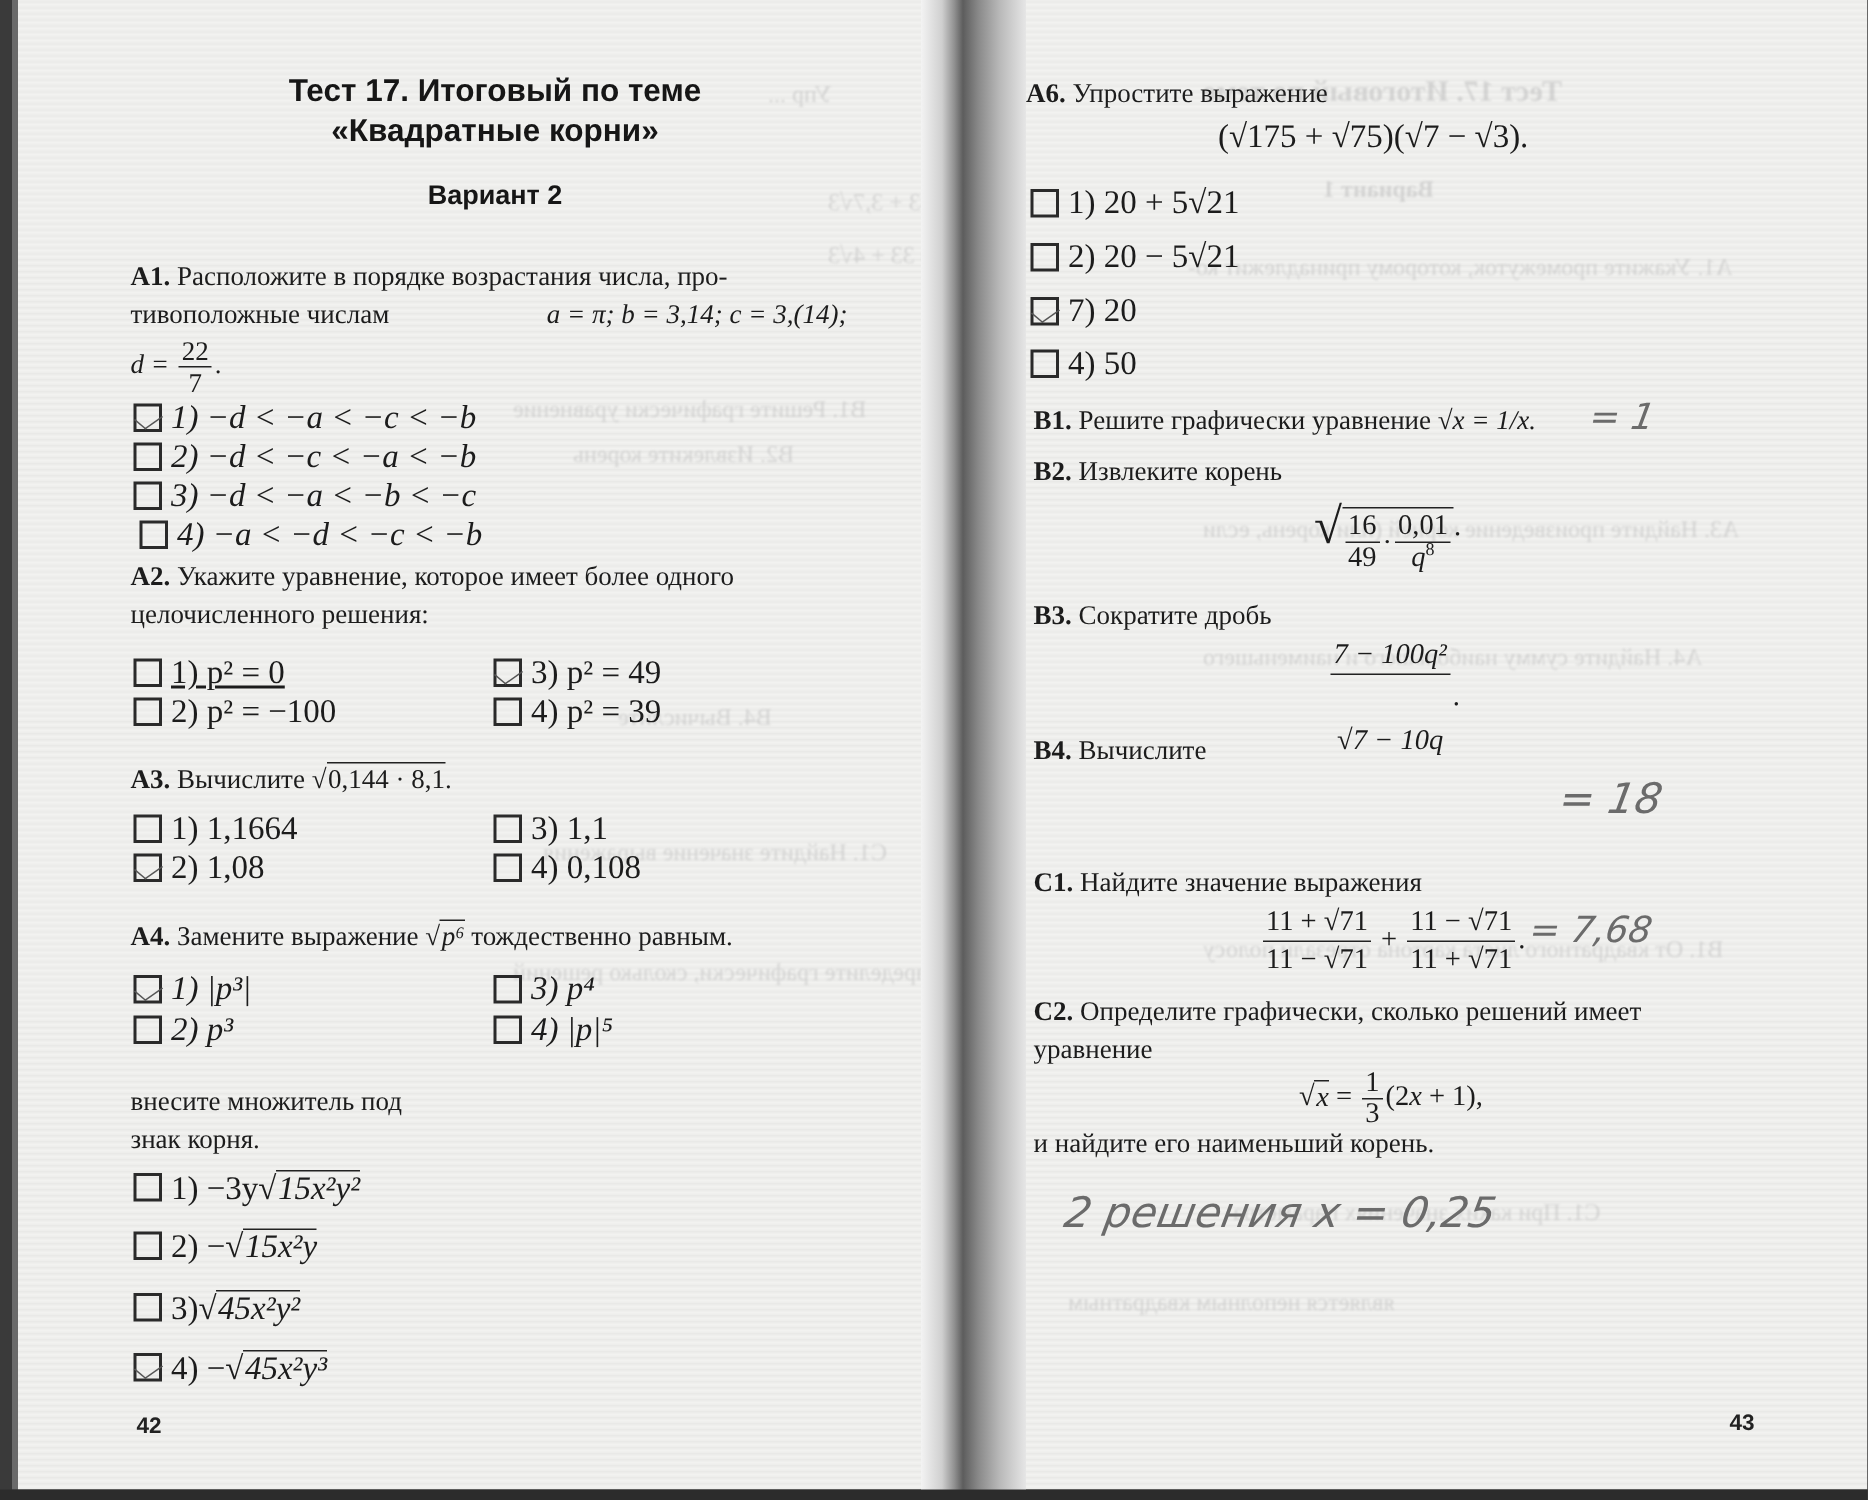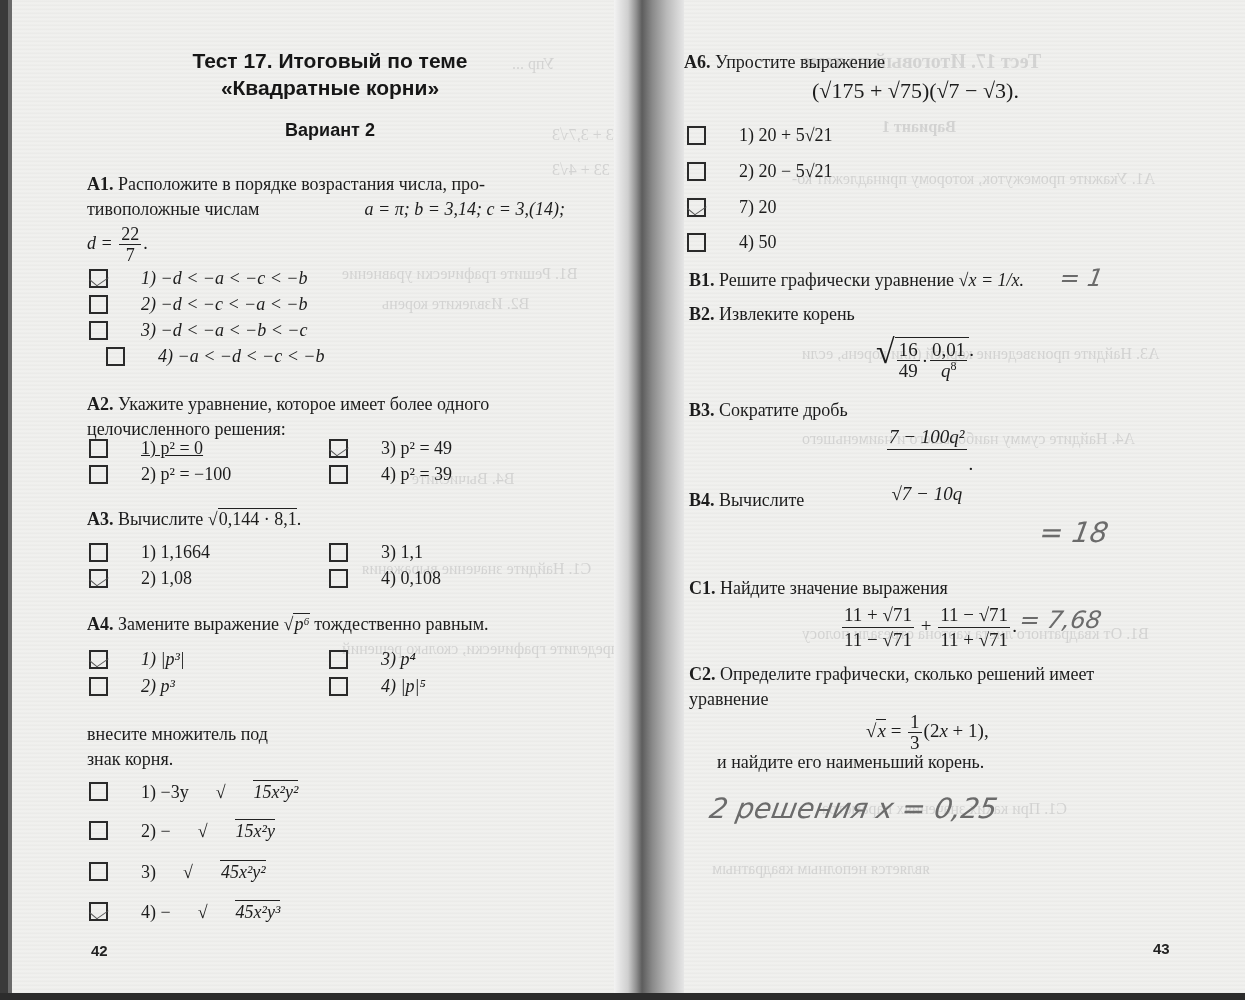--- a/index.html
+++ b/index.html
@@ -33,21 +33,21 @@
     font-size: 21px; text-align: center; line-height: 27px; color: #161616;
   }
   .variant {
     font-family: "Liberation Sans", "DejaVu Sans", sans-serif; font-weight: bold;
     font-size: 18px; text-align: center; color: #161616;
   }
 
   .q { font-size: 18px; line-height: 25px; text-align: justify; }
   .q .num { font-weight: bold; }
 
-  .opt { position: absolute; font-size: 18px; line-height: 22px; display: flex; align-items: center; white-space: nowrap; gap: 27px; }
+  .opt { position: absolute; font-size: 22px; line-height: 22px; display: flex; align-items: center; white-space: nowrap; }
   .cb {
     width: 19px; height: 19px; border: 2px solid #2a2a2a; background: transparent;
     margin-right: 6px; position: relative; flex: none;
   }
   .cb.checked::after {
     content: ""; position: absolute; left: 3px; top: 1px; width: 9px; height: 13px;
     border-right: 1.5px solid #555; border-bottom: 1.5px solid #555;
     transform: rotate(40deg) skewX(-15deg);
   }
   .label { font-weight: normal; }
@@ -121,26 +121,26 @@
       <i class="label">1) −d &lt; −a &lt; −c &lt; −b</i>
     </div>
   <div class="opt" style="left:89px;top:293px;">
       <span class="cb"></span>
       <i class="label">2) −d &lt; −c &lt; −a &lt; −b</i>
     </div>
   <div class="opt" style="left:89px;top:319px;">
       <span class="cb"></span>
       <i class="label">3) −d &lt; −a &lt; −b &lt; −c</i>
     </div>
-  <div class="opt" style="left:90px;top:345px;padding-left:16px;">
+  <div class="opt" style="left:77px;top:345px;padding-left:16px;">
       <span class="cb"></span>
       <i class="label">4) −a &lt; −d &lt; −c &lt; −b</i>
     </div>
 
-  <div class="content q" style="left:87px;top:392px;width:478px;">
+  <div class="content q" style="left:87px;top:372px;width:478px;">
     <div><span class="num">A2.</span> <span>Укажите уравнение, которое имеет более одного</span></div>
     <div>целочисленного решения:</div>
   </div>
   <div class="opt" style="left:89px;top:437px;text-decoration:underline;">
       <span class="cb"></span>
       <span class="label">1) p² = 0</span>
     </div>
   <div class="opt" style="left:89px;top:463px;align-items:center;">
       <span class="cb"></span>
       <span class="label">2) p² = −100</span>
@@ -285,19 +285,19 @@
   <div class="content q" style="left:689px;top:662px;width:490px;">
     <div><span class="num">C2.</span> <span>Определите графически, сколько решений имеет</span></div>
     <div>уравнение</div>
   </div>
   <div class="formula" style="left:866px;top:712px;">
     <i>√<span class="ov">x</span></i> = <span class="frac">
         <span class="n">1</span>
         <span class="d">3</span>
       </span>(2<i>x</i> + 1),
   </div>
-  <div class="content q" style="left:689px;top:750px;width:490px;margin-left:28px;">
+  <div class="content q" style="left:689px;top:750px;width:490px;">
     <span>и найдите его наименьший корень.</span>
   </div>
   <div class="handwrite" style="left:710px;top:792px;font-size:28px;">2 решения   x = 0,25</div>
 
   <div class="pagenum" style="left:1153px;top:940px;">43</div>
 </div>
 
 </body></html>

